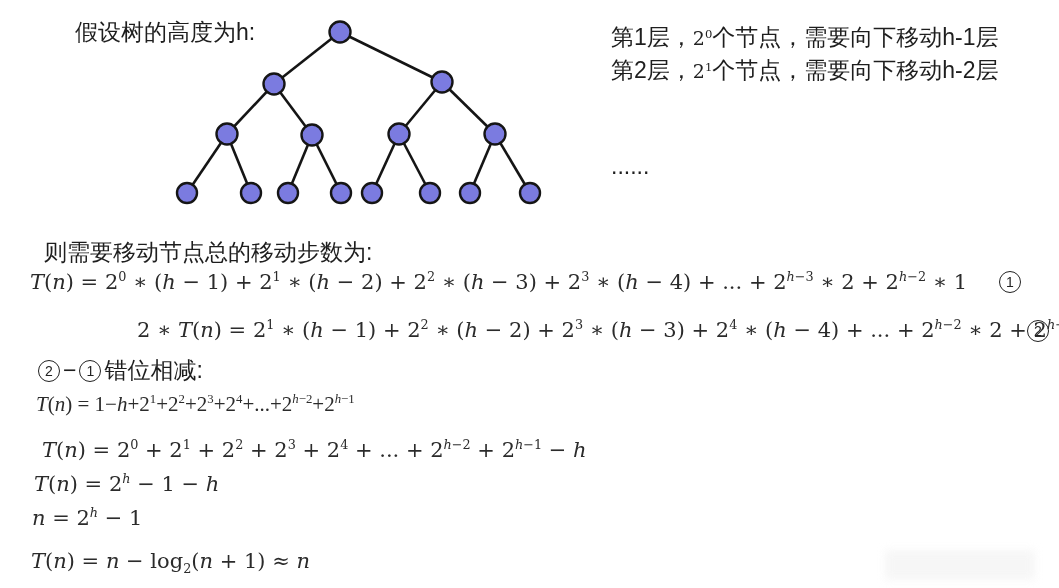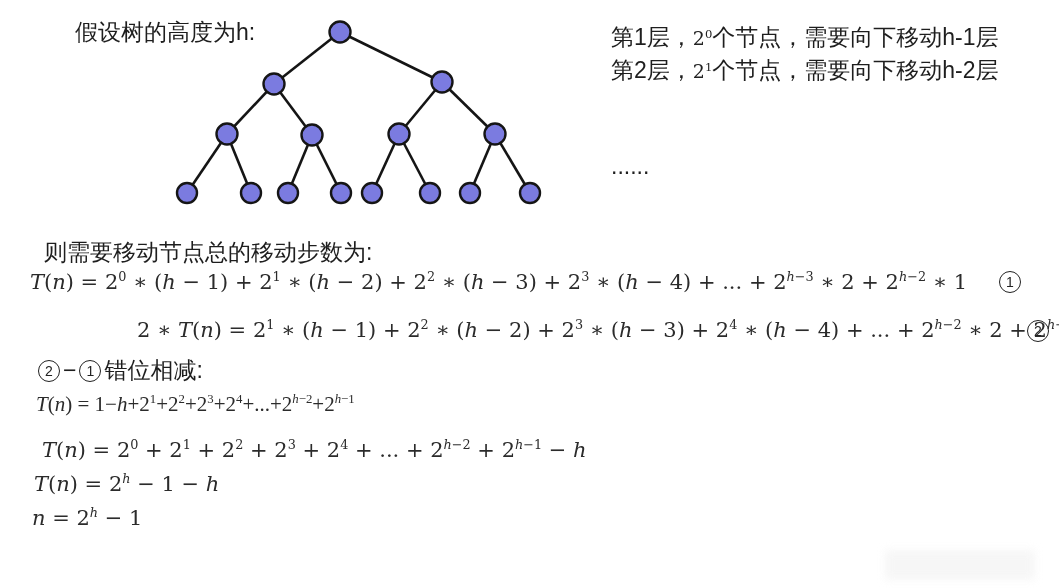--- a/index.html
+++ b/index.html
@@ -95,16 +95,17 @@
     <span class="circ">2</span>
     <span class="cn">−</span>
     <span class="circ">1</span>
     <span class="cn txt">错位相减:</span>
   </div>
 
   <div class="abs formula" style="left:36px; top:391px;font-family:Liberation Serif, serif;"><i>T</i>(<i>n</i>) = 1−<i>h</i>+2<sup>1</sup>+2<sup>2</sup>+2<sup>3</sup>+2<sup>4</sup>+...+2<sup><i>h</i>−2</sup>+2<sup><i>h</i>−1</sup></div>
   <div class="abs formula" style="left:34px; top:437px;margin-left:8px;"><i>T</i>(<i>n</i>) = 2<sup>0</sup> + 2<sup>1</sup> + 2<sup>2</sup> + 2<sup>3</sup> + 2<sup>4</sup> + ... + 2<sup><i>h</i>−2</sup> + 2<sup><i>h</i>−1</sup> − <i>h</i></div>
   <div class="abs formula" style="left:34px; top:471px;"><i>T</i>(<i>n</i>) = 2<sup><i>h</i></sup> − 1 − <i>h</i></div>
   <div class="abs formula" style="left:32px; top:505px;"><i>n</i> = 2<sup><i>h</i></sup> − 1</div>
+  <div class="abs formula" style="left:31px; top:548px;"><i>T</i>(<i>n</i>) = <i>n</i> − log<sub>2</sub>(<i>n</i> + 1) ≈ <i>n</i></div>
 
   <div class="abs smudge" style="left:885px; top:550px; width:150px; height:30px;"></div>
 
 </div>
 
 </body></html>

